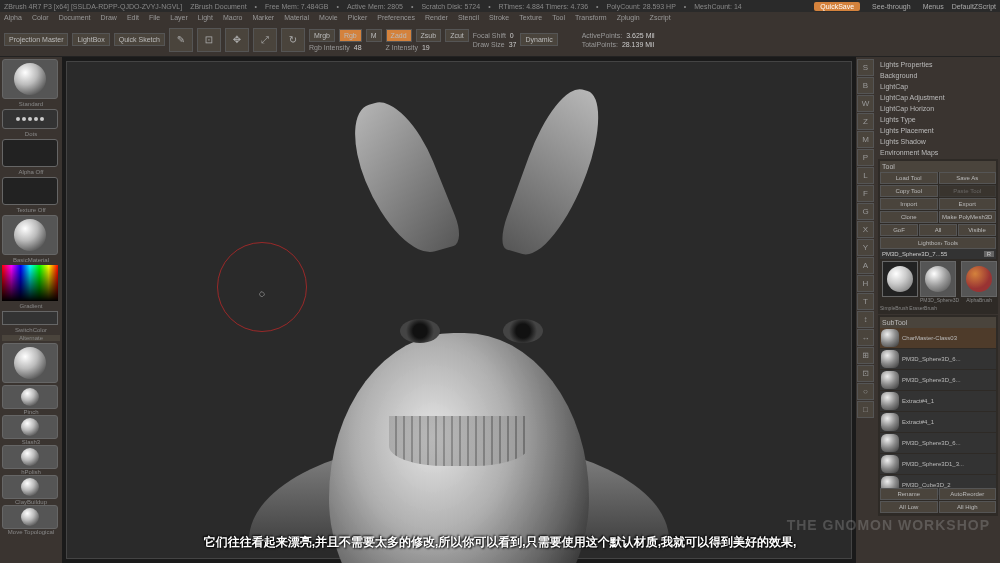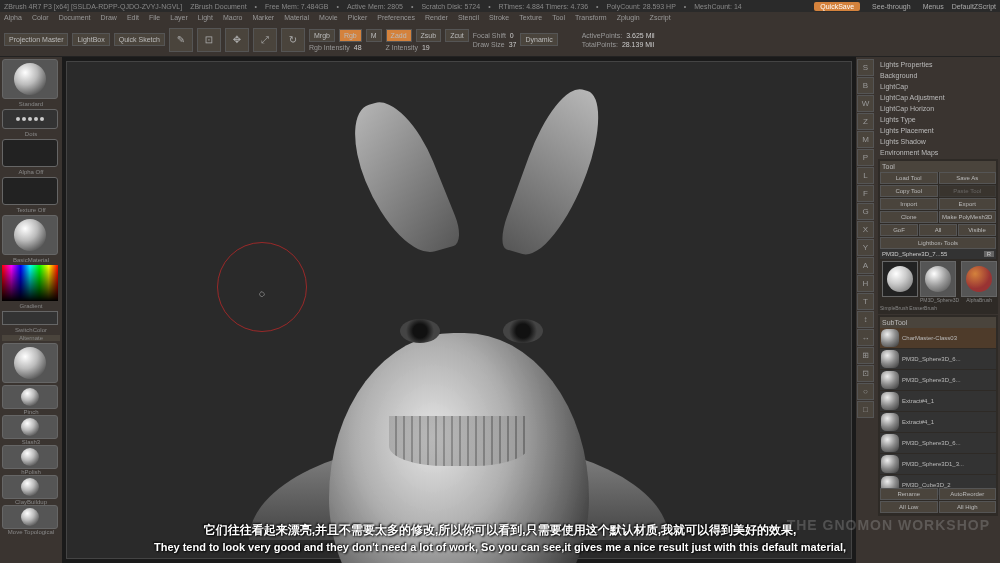--- a/index.html
+++ b/index.html
@@ -370,15 +370,14 @@
       <div class="rp-btn-row">
           <div class="rp-btn">All Low</div>
           <div class="rp-btn">All High</div>
         </div>
     </div>
   </div>
 </div>
 
 <div class="subtitles">
   <div class="sub-cn">它们往往看起来漂亮,并且不需要太多的修改,所以你可以看到,只需要使用这个默认材质,我就可以得到美好的效果,</div>
-  <div>They tend to look very good and they don't need a lot of work, So you can see,it gives me a nice result just with this default material,</div>
 </div>
 <div class="watermark">THE GNOMON WORKSHOP</div>
 
 </body></html>

